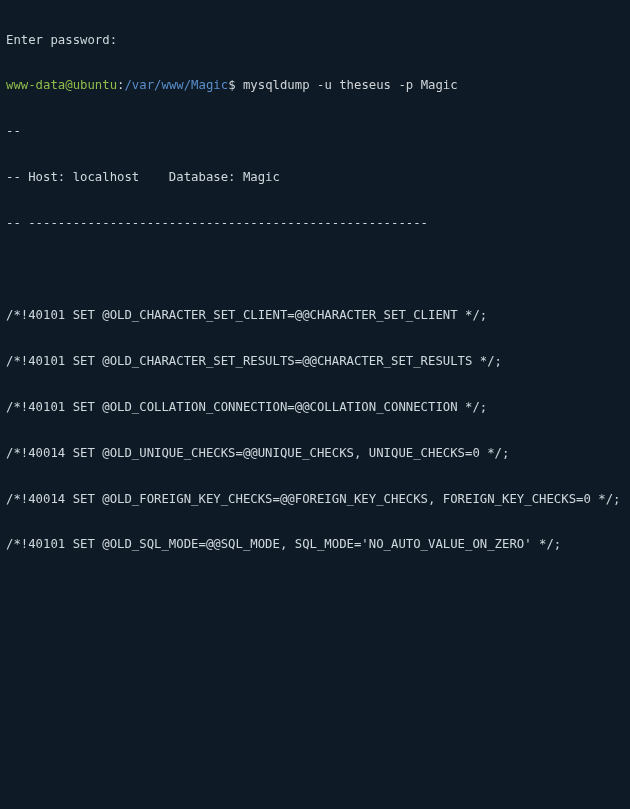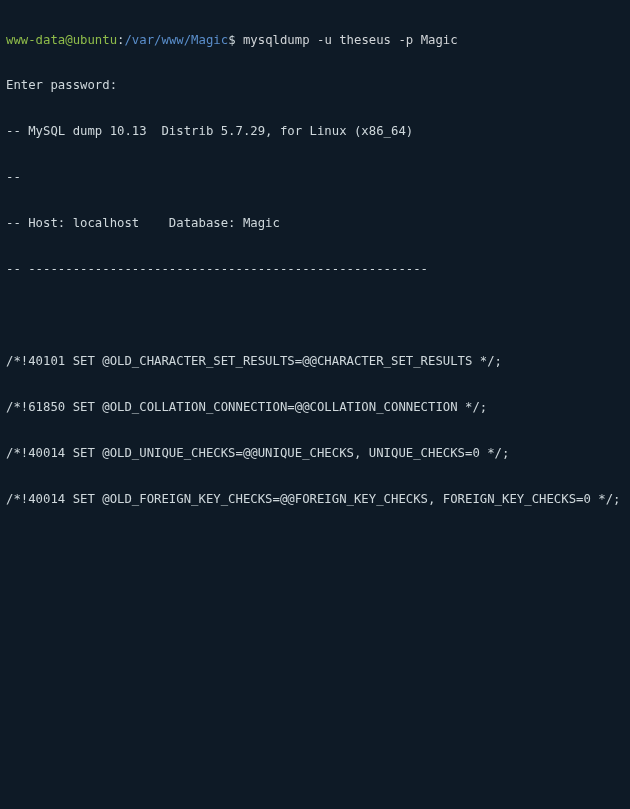--- a/index.html
+++ b/index.html
@@ -23,31 +23,32 @@
   .prompt-colon   { color: #cfd8dc; }
   .prompt-path    { color: #5a8ecb; }
   .prompt-dollar  { color: #cfd8dc; }
   .cmd            { color: #d0d4d7; }
   .line           { min-height: 15.3px; }
 </style>
 </head>
 <body>
 
 <div class="terminal">
+  <div class="line">Enter password:</div>
   <div class="line"><span class="prompt-user">www-data@ubuntu</span><span class="prompt-colon">:</span><span class="prompt-path">/var/www/</span><span class="prompt-path">Magic</span><span class="prompt-dollar">$ </span><span class="cmd">mysqldump -u theseus -p Magic</span></div>
-  <div class="line">Enter password:</div>
-  <div class="line">-- MySQL dump 10.13  Distrib 5.7.29, for Linux (x86_64)</div>
   <div class="line">--</div>
   <div class="line">-- Host: localhost    Database: Magic</div>
   <div class="line">-- ------------------------------------------------------</div>
   <div class="line"></div>
+  <div class="line">/*!40101 SET @OLD_CHARACTER_SET_CLIENT=@@CHARACTER_SET_CLIENT */;</div>
   <div class="line">/*!40101 SET @OLD_CHARACTER_SET_RESULTS=@@CHARACTER_SET_RESULTS */;</div>
-  <div class="line">/*!61850 SET @OLD_COLLATION_CONNECTION=@@COLLATION_CONNECTION */;</div>
+  <div class="line">/*!40101 SET @OLD_COLLATION_CONNECTION=@@COLLATION_CONNECTION */;</div>
   <div class="line">/*!40014 SET @OLD_UNIQUE_CHECKS=@@UNIQUE_CHECKS, UNIQUE_CHECKS=0 */;</div>
   <div class="line">/*!40014 SET @OLD_FOREIGN_KEY_CHECKS=@@FOREIGN_KEY_CHECKS, FOREIGN_KEY_CHECKS=0 */;</div>
+  <div class="line">/*!40101 SET @OLD_SQL_MODE=@@SQL_MODE, SQL_MODE='NO_AUTO_VALUE_ON_ZERO' */;</div>
   
   
   
   
   
   
   
   
   
   

